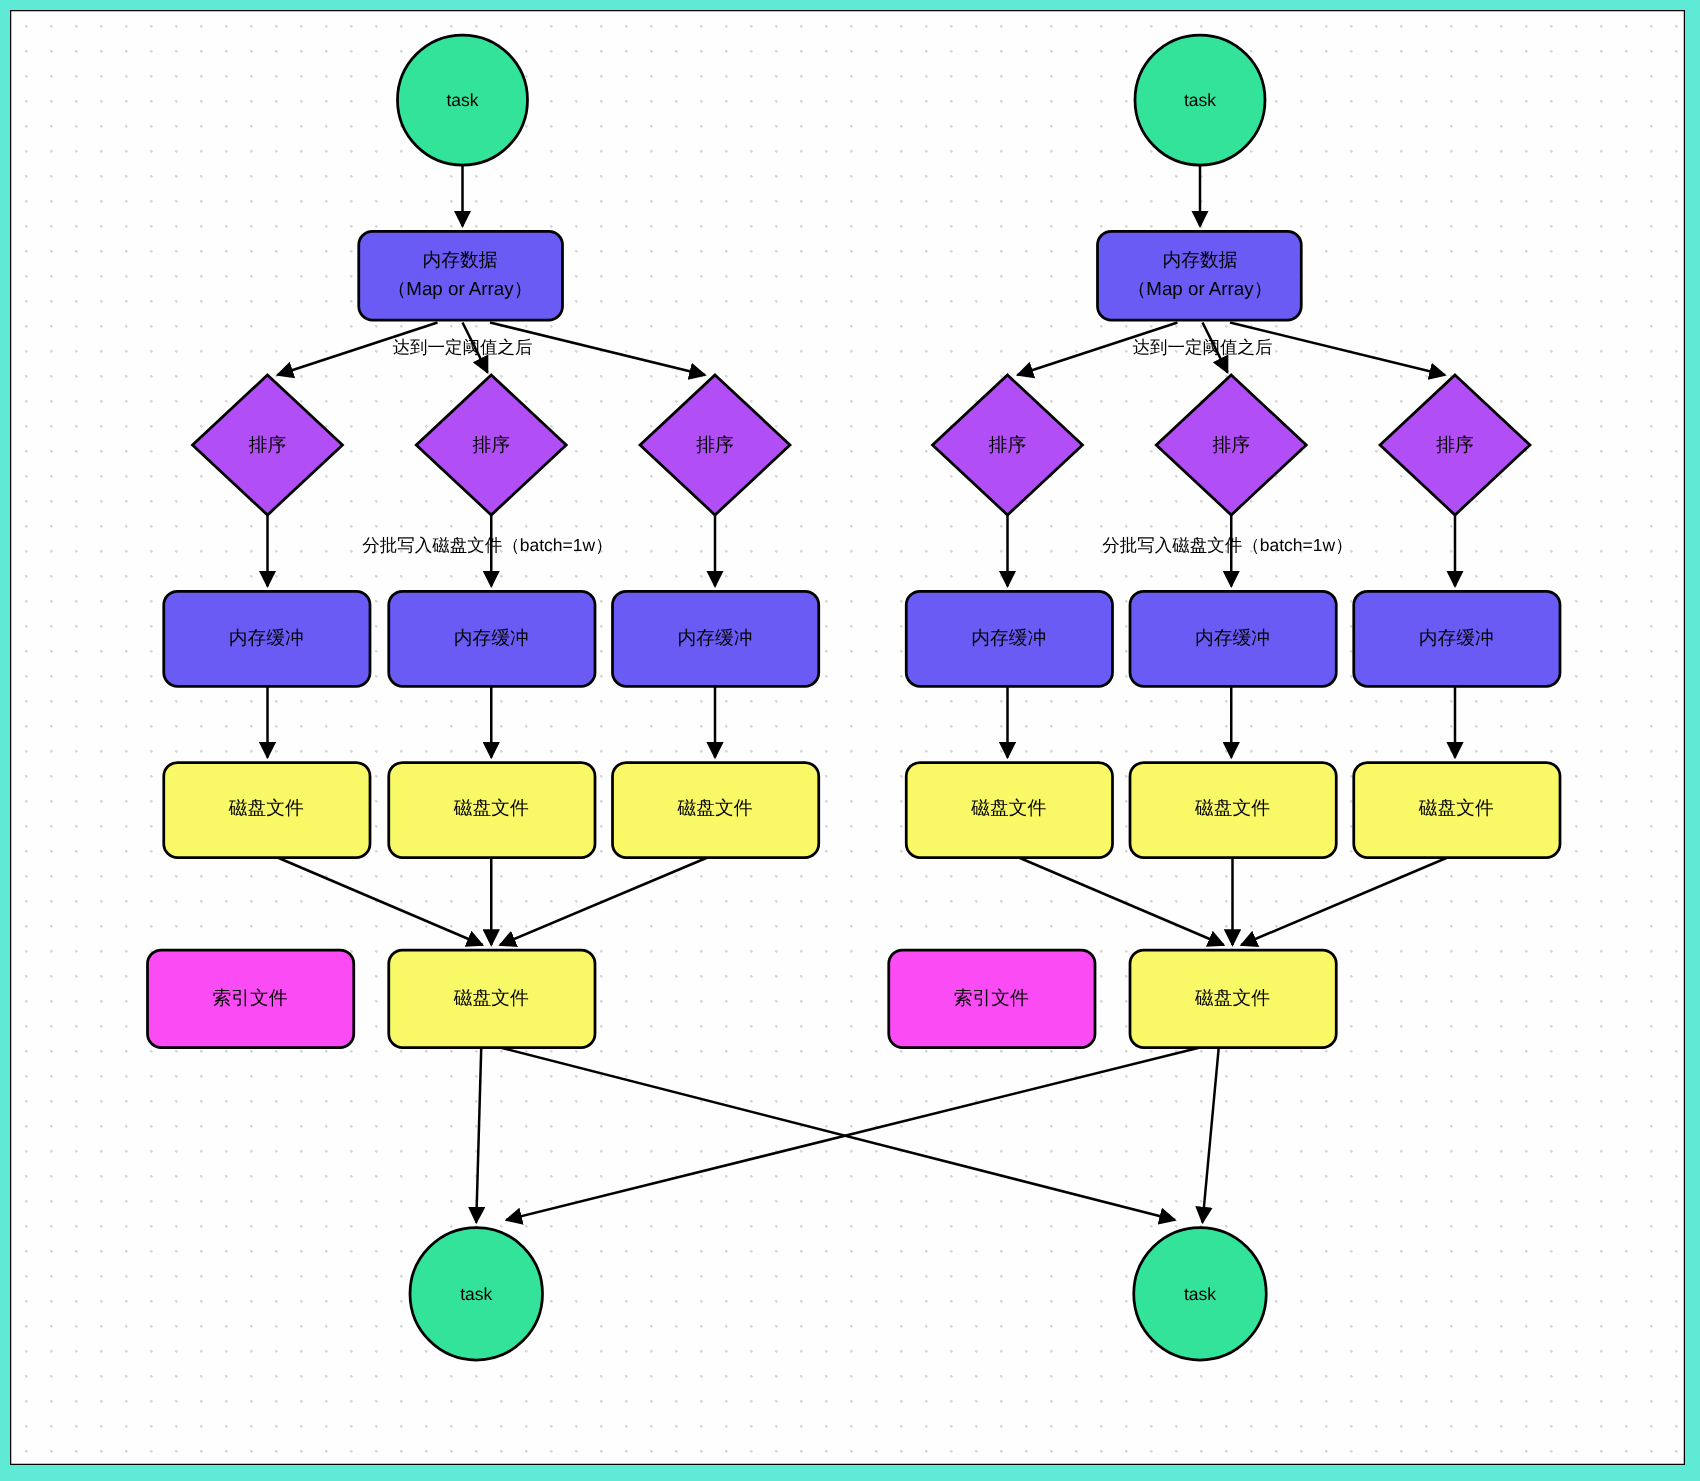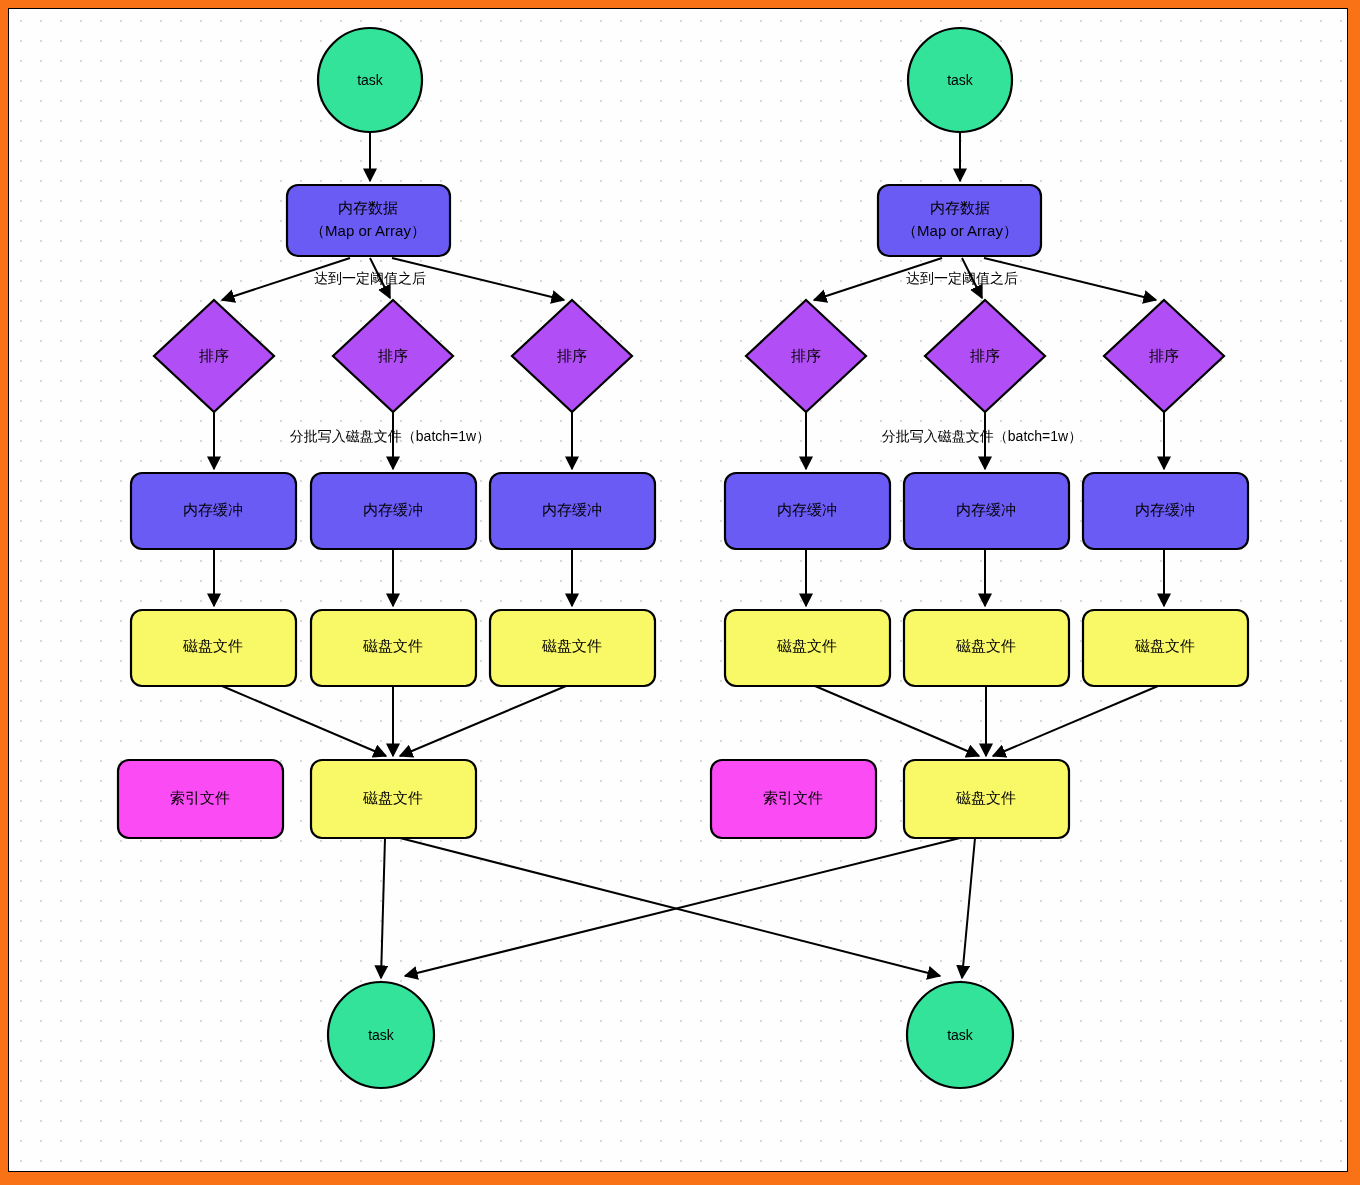--- a/index.html
+++ b/index.html
@@ -5,21 +5,21 @@
   html, body {
     margin: 0;
     padding: 0;
     background: #ffffff;
     font-family: "Liberation Sans", sans-serif;
   }
   #page {
     position: relative;
     width: 1360px;
     height: 1185px;
-    background: #f97316;
+    background: #5eead4;
     overflow: hidden;
   }
   #canvas-frame {
     position: absolute;
     left: 8px;
     top: 8px;
     width: 1340px;
     height: 1164px;
     border: 1.5px solid #000000;
     box-sizing: border-box;

